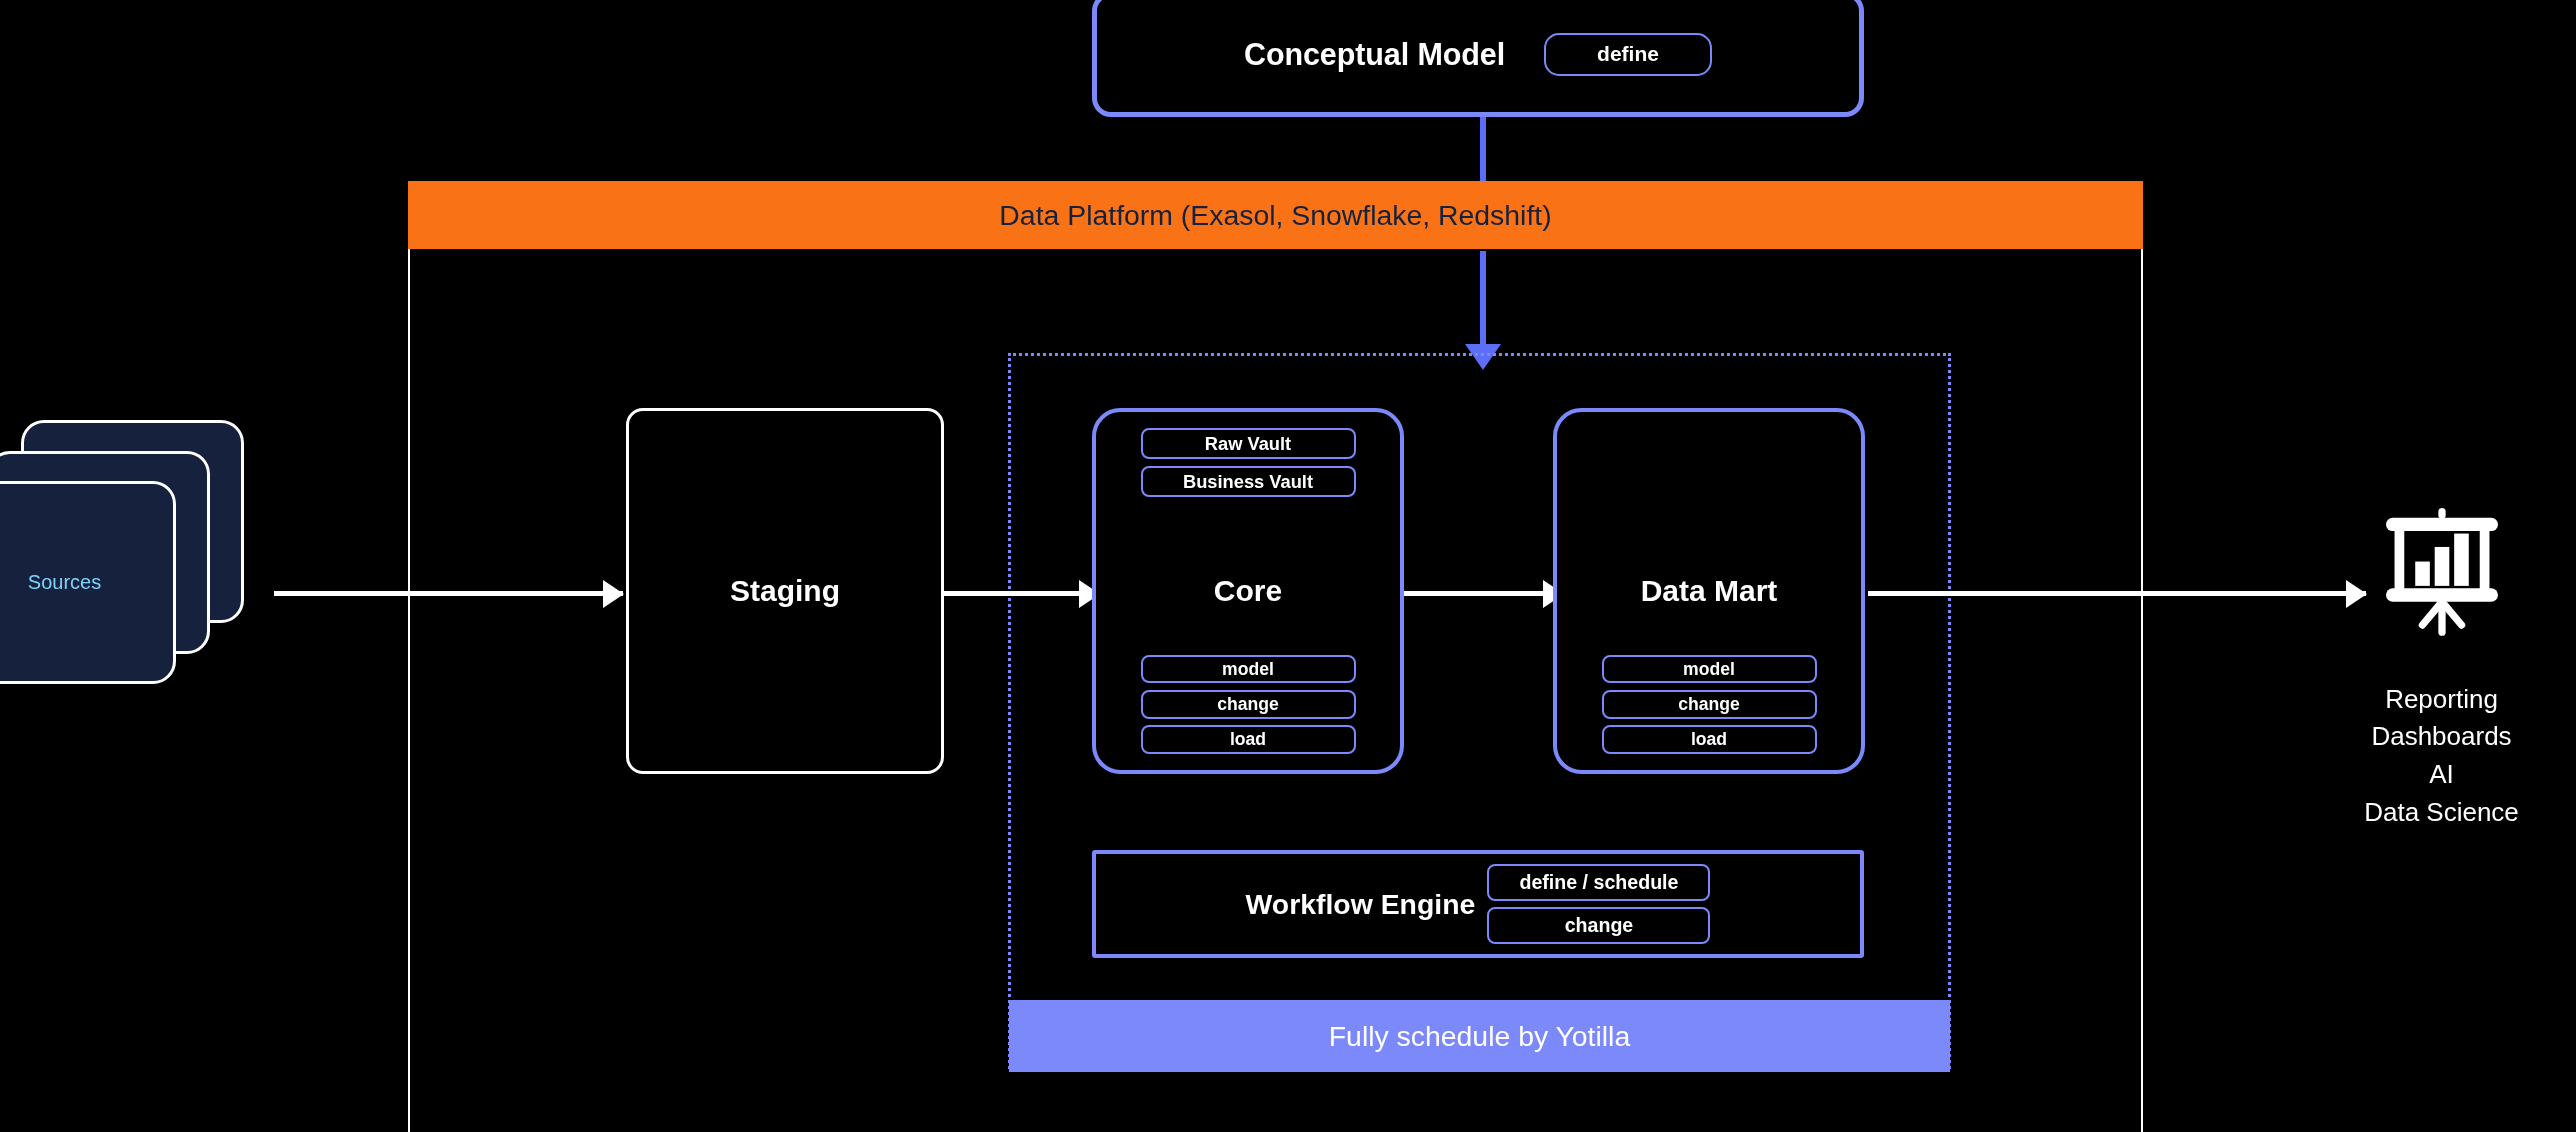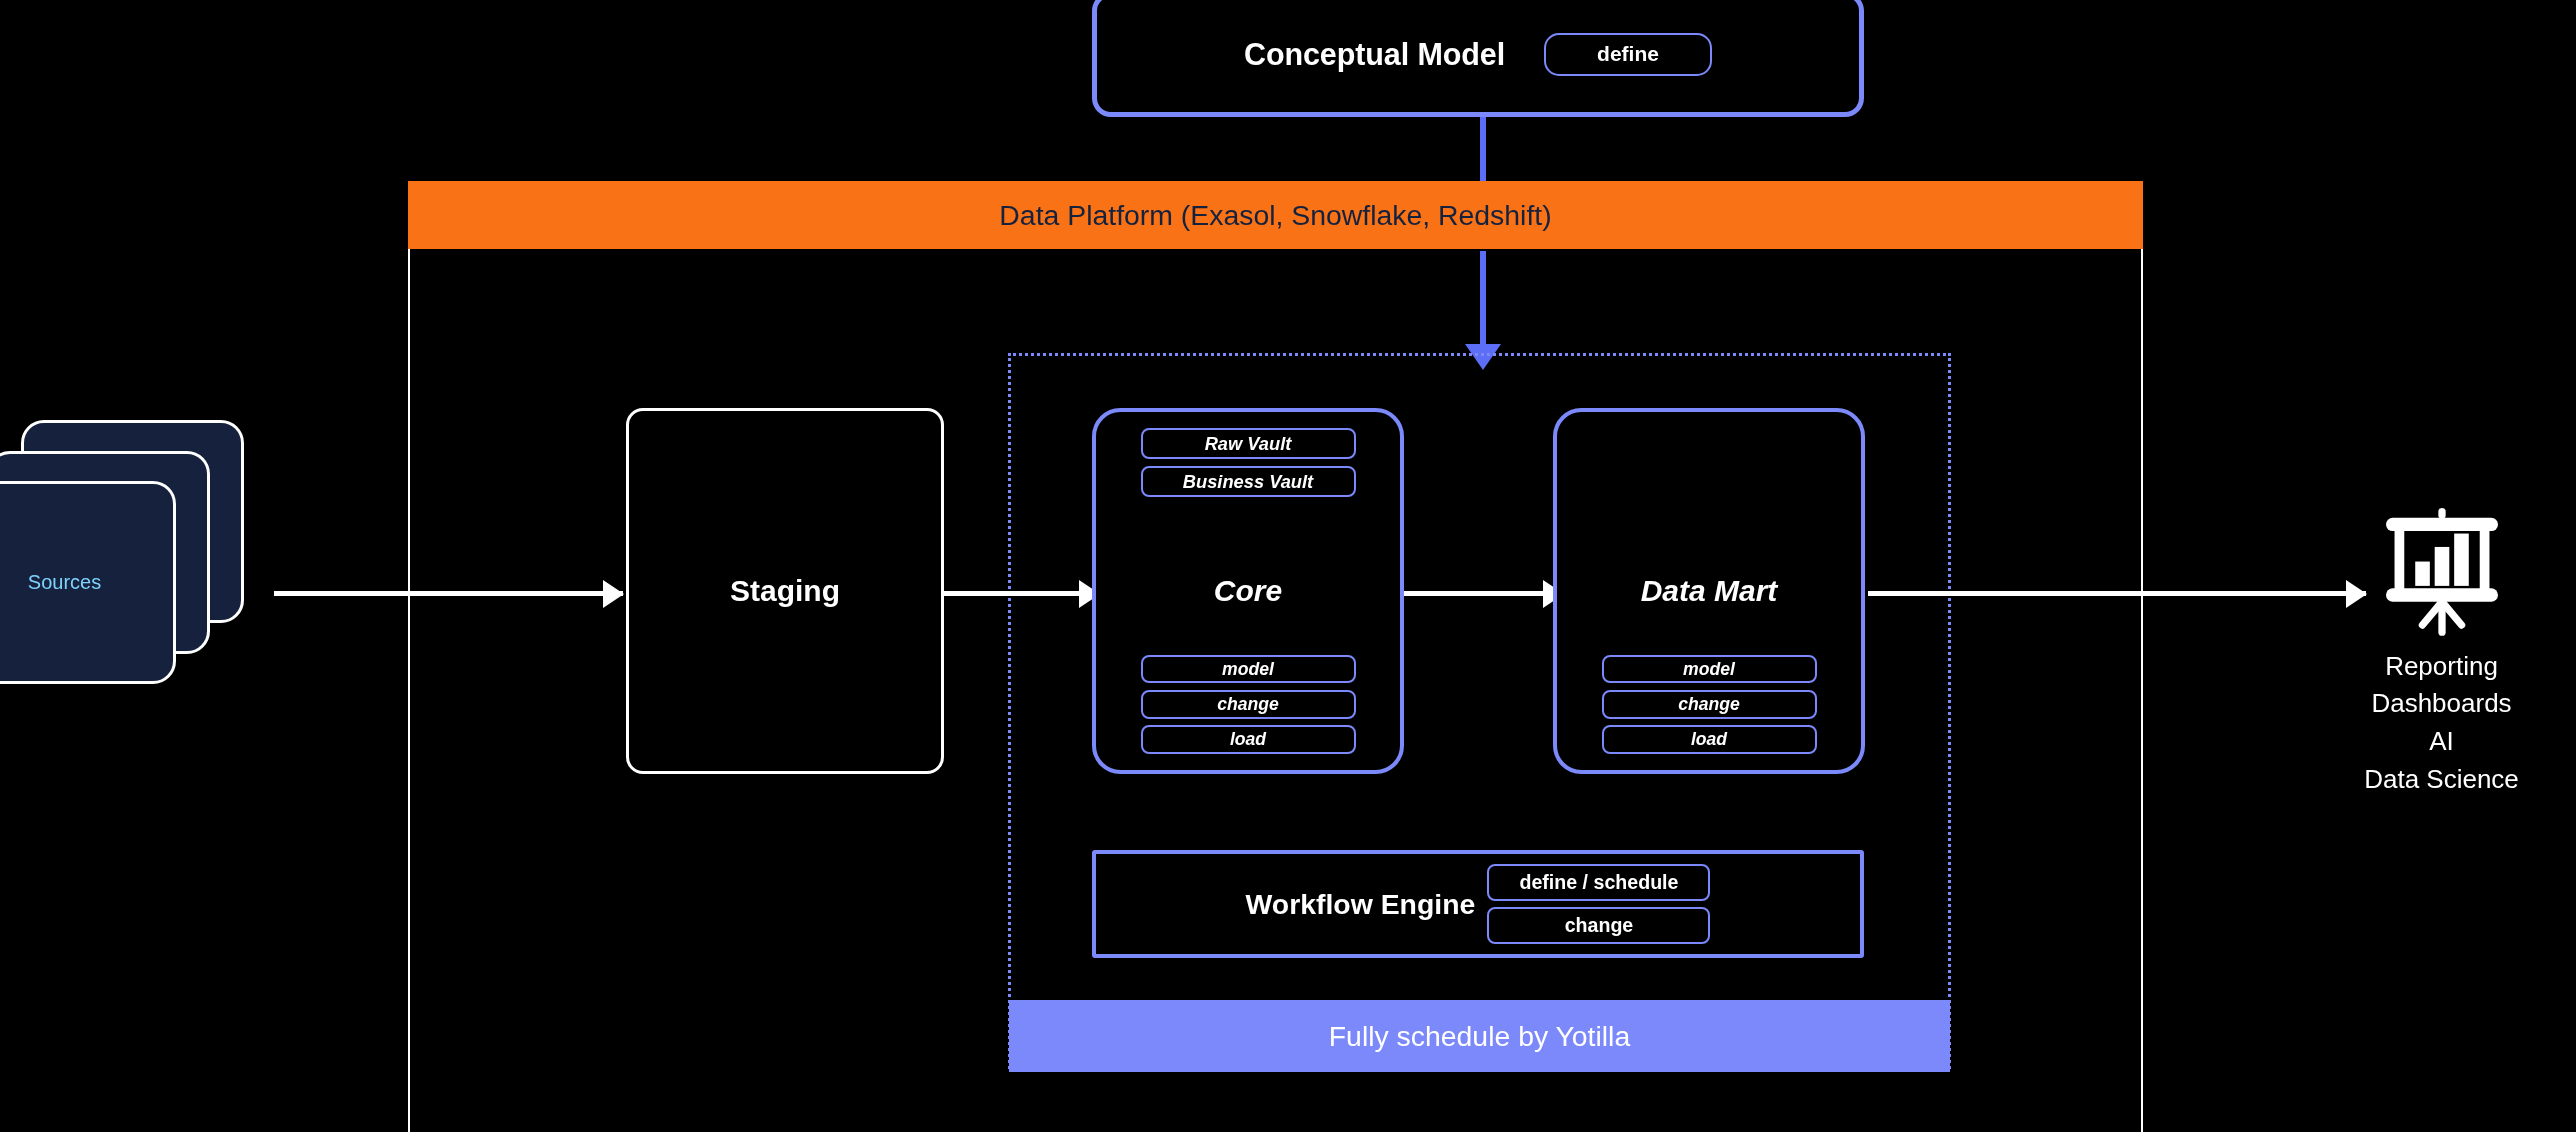--- a/index.html
+++ b/index.html
@@ -186,21 +186,20 @@
   .stage-box {
     position: absolute;
     border: 4.7px solid #7b89fb;
     border-radius: 28.4px;
     box-sizing: border-box;
     background: #000000;
     display: flex;
     flex-direction: column;
     align-items: center;
     z-index: 5;
-    font-style: italic;
   }
   #core-box      { left: 1092px; top: 408px; width: 312px; height: 366px; }
   #data-mart-box { left: 1553px; top: 408px; width: 312px; height: 366px; }
 
   .box-title {
     font-size: 30px;
     font-weight: bold;
     position: absolute;
     top: 50%;
     transform: translateY(-50%);
@@ -251,20 +250,21 @@
   
   #reporting-block {
     position: absolute;
     left: 2330px;
     top: 508px;
     width: 223px;
     display: flex;
     flex-direction: column;
     align-items: center;
     z-index: 5;
+    gap: 33px;
   }
   #reporting-icon { width: 122px; height: 129px; display: block; }
   #reporting-labels {
     margin-top: 10.8px;
     text-align: center;
     font-size: 26px;
     line-height: 1.45;
   }
   #reporting-labels div { white-space: nowrap; }
 </style>

